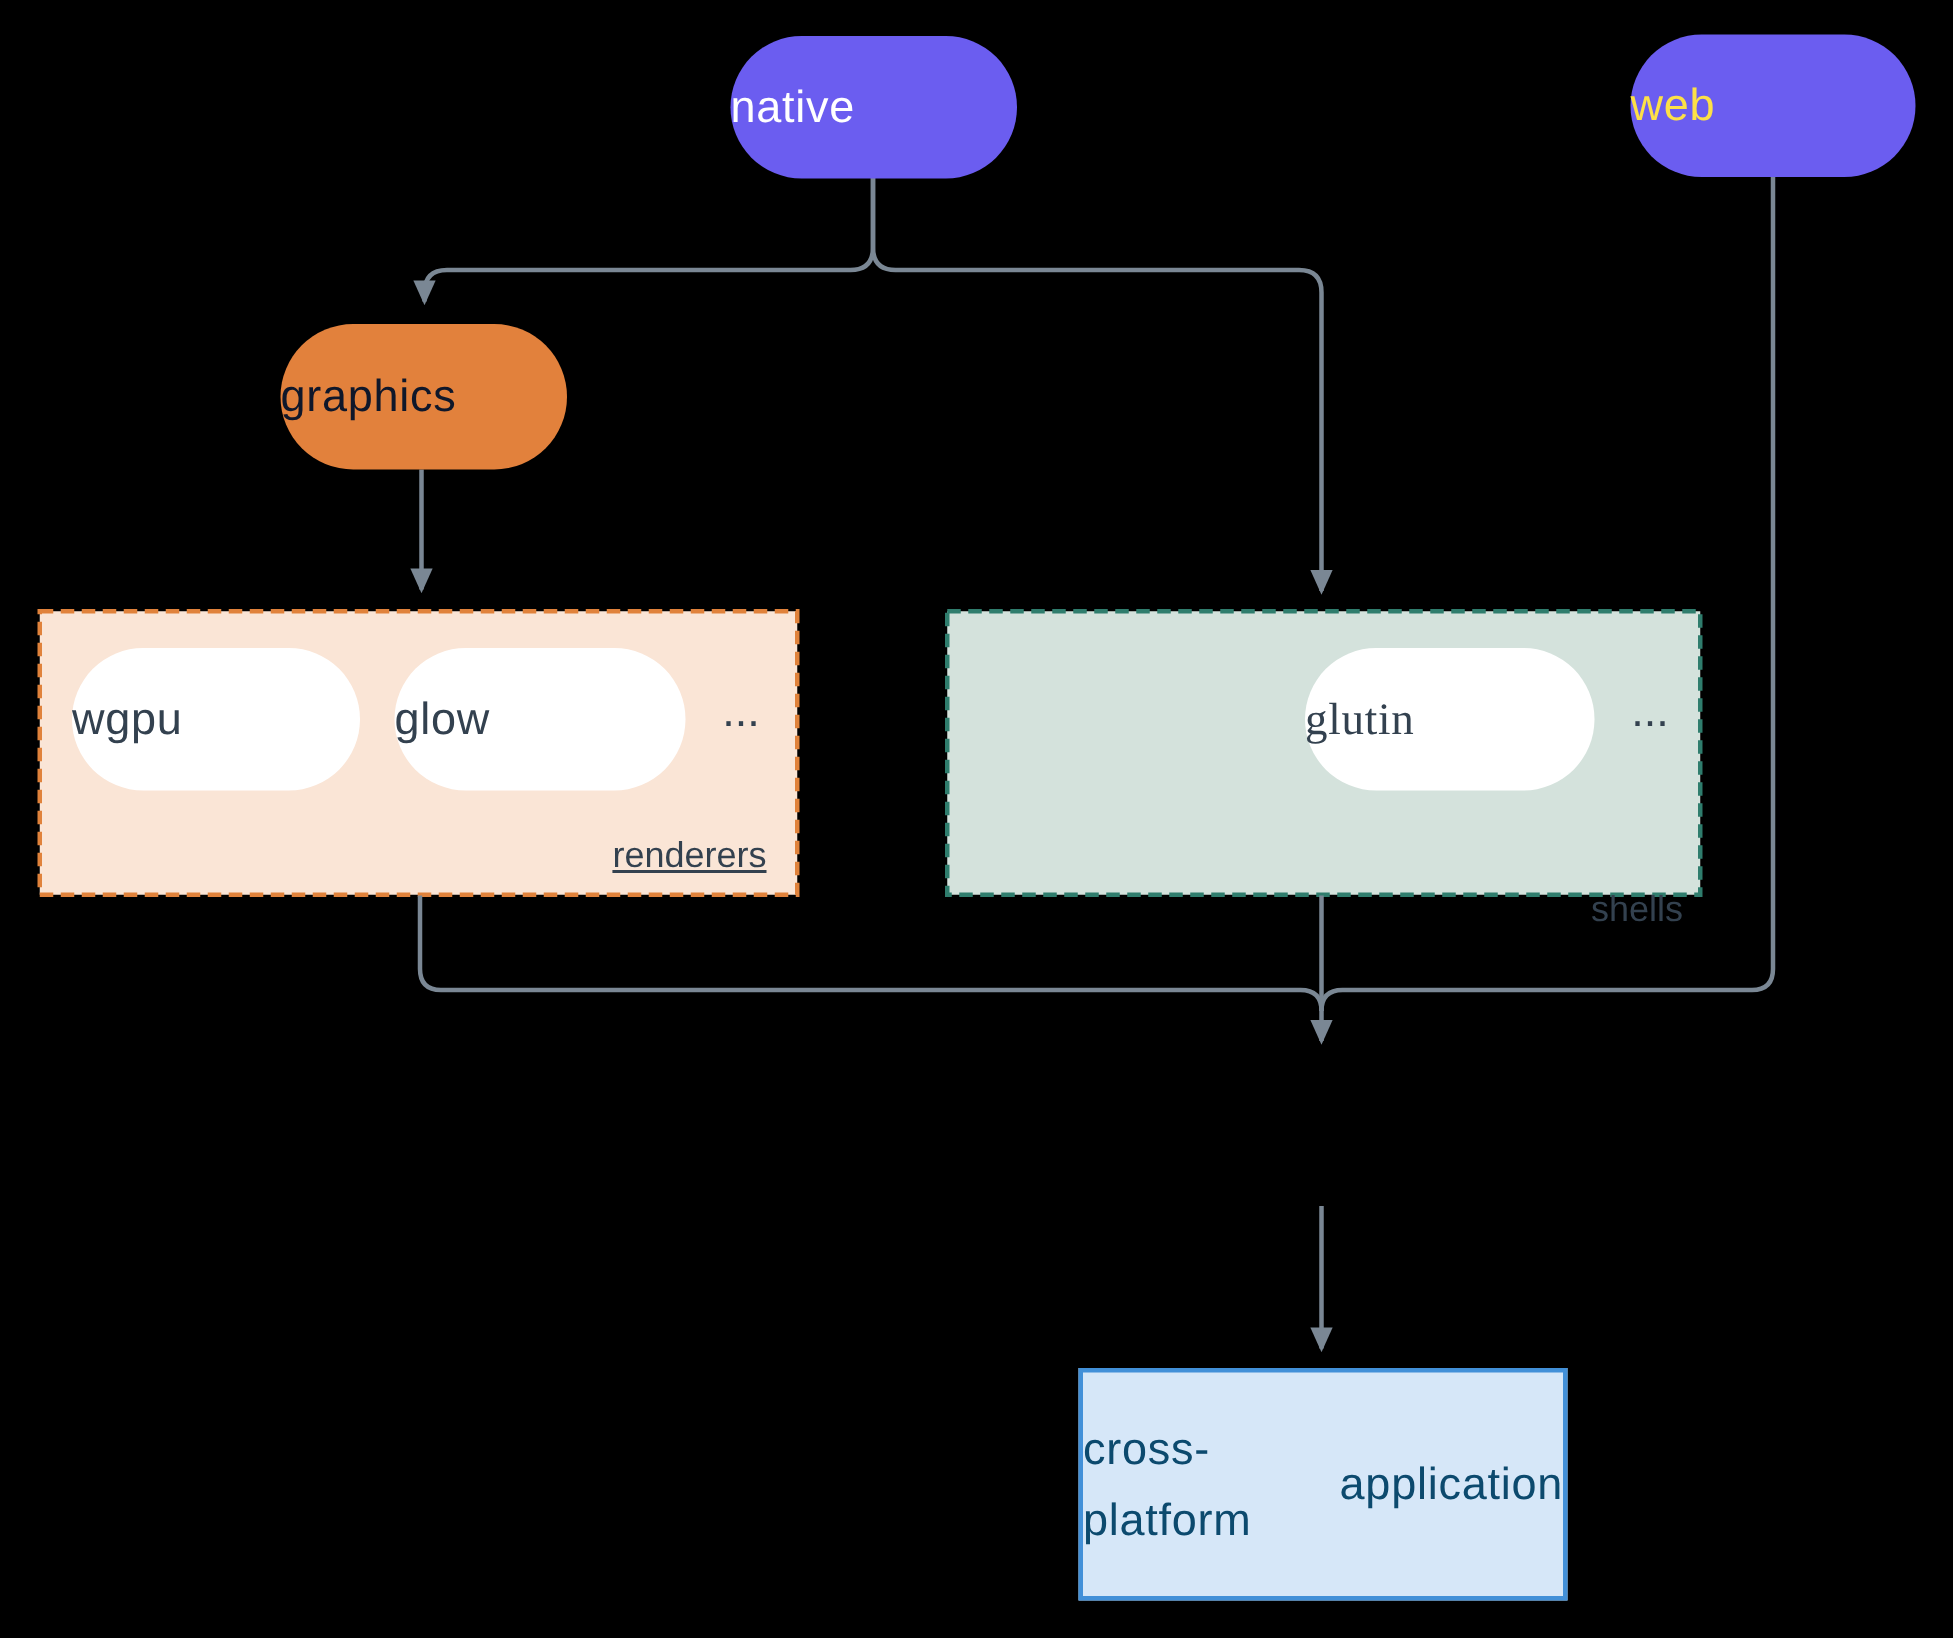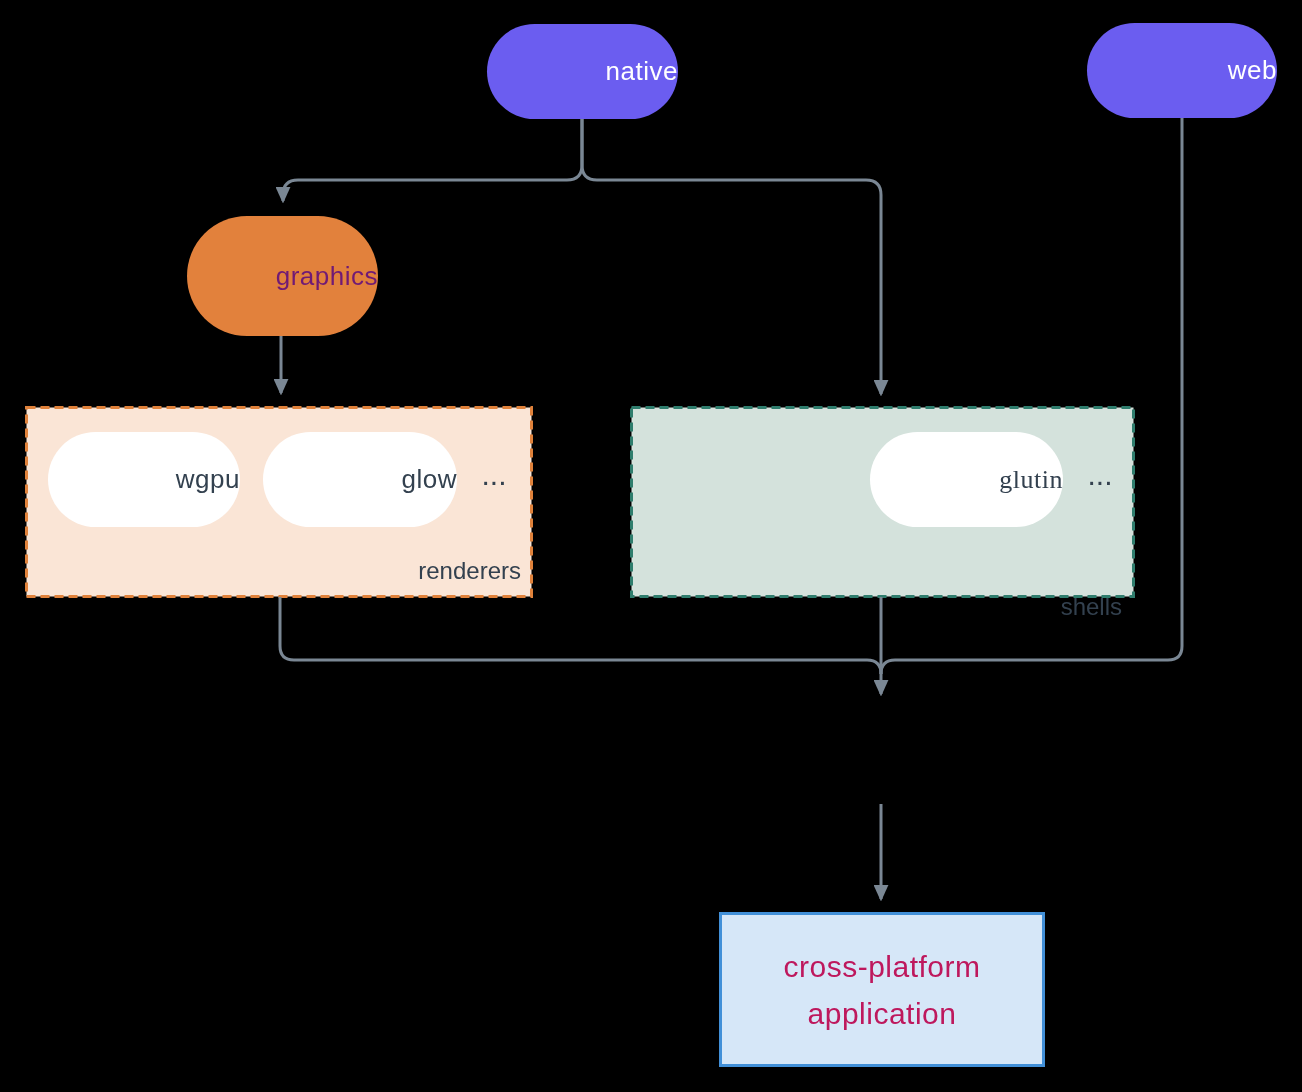--- a/index.html
+++ b/index.html
@@ -19,27 +19,27 @@
     position: absolute;
     inset: 0;
     width: 1302px;
     height: 1092px;
   }
   .pill {
     position: absolute;
     border-radius: 999px;
     display: flex;
     align-items: center;
-    justify-content: flex-end;
-    font-size: 26px;
+    justify-content: flex-start;
+    font-size: 30px;
     letter-spacing: 0.5px;
   }
   .pill-native   { left: 487px;  top: 24px;  width: 191px; height: 95px; background: #6B5DF0; color: #FFFFFF; }
-  .pill-web      { left: 1087px; top: 23px;  width: 190px; height: 95px; background: #6B5DF0; color: #ffffff; }
-  .pill-graphics { left: 187px;  top: 216px; width: 191px; height: 120px; background: #E2813C; color: #701a75; }
+  .pill-web      { left: 1087px; top: 23px;  width: 190px; height: 95px; background: #6B5DF0; color: #fde047; }
+  .pill-graphics { left: 187px;  top: 216px; width: 191px; height: 97px; background: #E2813C; color: #0f172a; }
   .pill-iced     { left: 786px;  top: 708px; width: 193px; height: 96px; background: #2D8DE0; color: #FFFFFF; }
   .pill-white    { background: #FFFFFF; color: #33414F; }
   .pill-wgpu   { left: 48px;  top: 432px; width: 192px; height: 95px; }
   .pill-glow   { left: 263px; top: 432px; width: 194px; height: 95px; }
   .pill-winit  { left: 653px; top: 432px; width: 194px; height: 95px; }
   .pill-glutin { left: 870px; top: 432px; width: 193px; height: 95px; font-family: Liberation Serif, serif; }
   .ellipsis {
     position: absolute;
     width: 50px;
     top: 458px;
@@ -50,36 +50,36 @@
   .ellipsis-renderers { left: 469px; }
   .ellipsis-shells    { left: 1075px; }
   .group-label {
     position: absolute;
     width: 200px;
     top: 557px;
     text-align: right;
     font-size: 24px;
     color: #33414F;
   }
-  .group-label-renderers { left: 321px; }
+  .group-label-renderers { left: 311px; text-decoration: underline; }
   .group-label-shells    { left: 922px; margin-top: 36px; }
   .app-box {
     position: absolute;
     left: 719px;
     top: 912px;
     width: 326px;
     height: 155px;
     box-sizing: border-box;
     background: #D6E7F8;
     border: 3px solid #4290D8;
     display: flex;
-    flex-direction: column;
+    flex-direction: row;
     align-items: center;
     justify-content: center;
-    color: #be185d;
+    color: #0c4a6e;
     font-size: 30px;
     line-height: 47px;
     letter-spacing: 0.5px;
   }
 </style>
 </head>
 <body>
 
 <div class="canvas">
 

